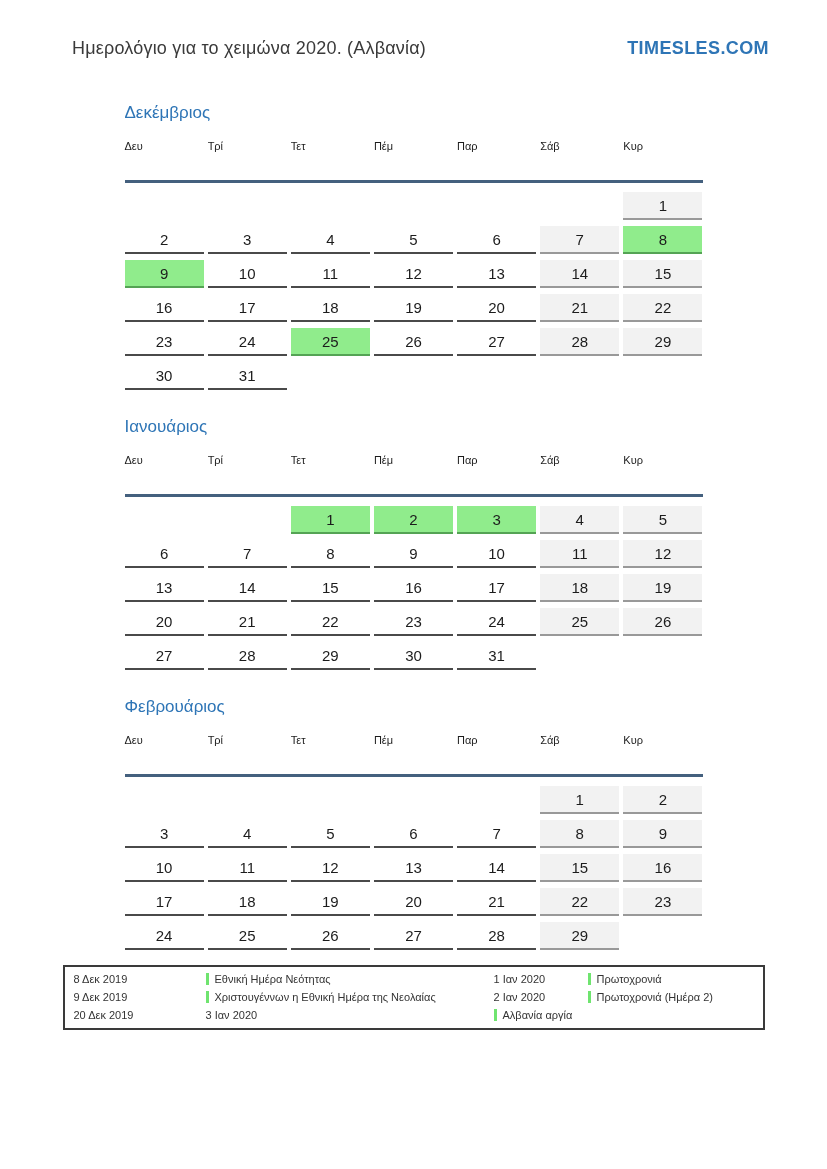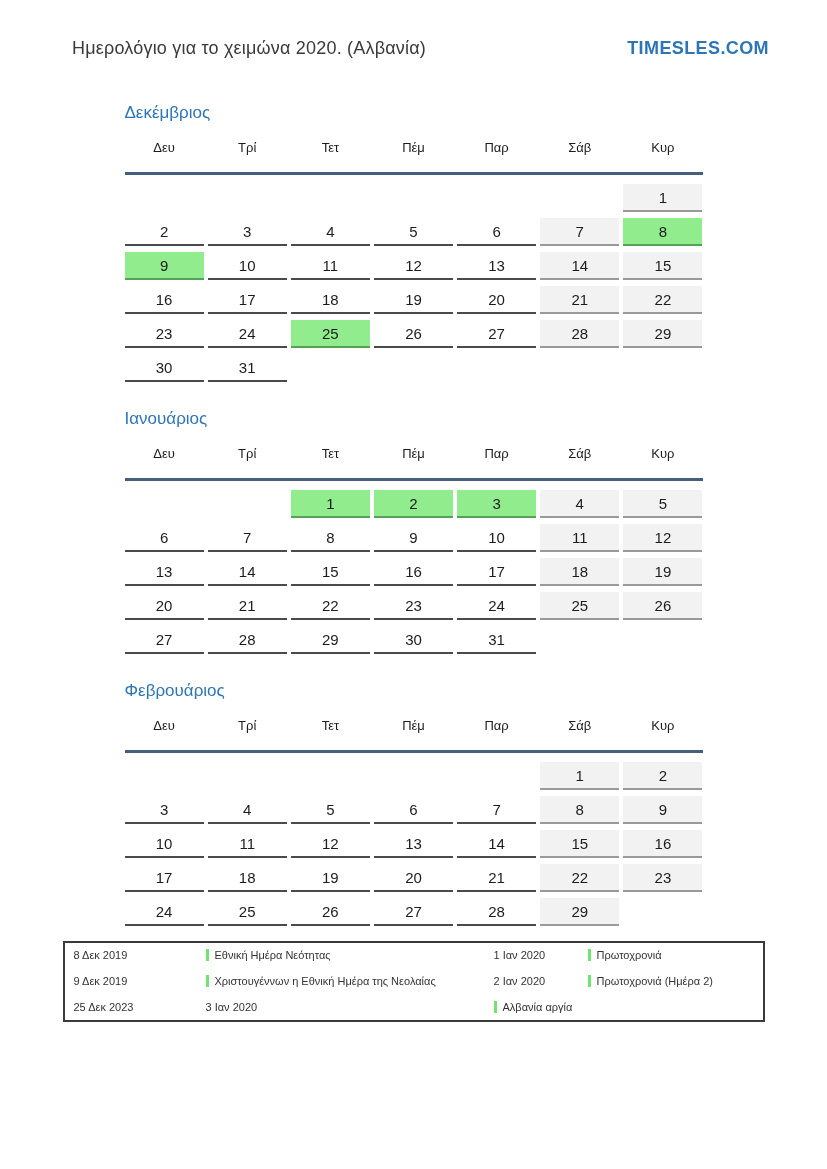--- a/index.html
+++ b/index.html
@@ -61,24 +61,23 @@
   .cal-week {
     display: flex;
     gap: 4px;
     margin-bottom: 6px;
   }
   .cal-header {
     margin-bottom: 0;
   }
   .day-name {
     flex: 1;
-    text-align: center;
-    font-size: 13px;
+    font-size: 11px;
     color: var(--text-dark);
-    padding-bottom: 17px;
+    padding-bottom: 28px;
   }
   .header-line {
     height: 3px;
     background: var(--header-line);
     margin-bottom: 9px;
   }
   .cell {
     flex: 1;
     height: 28px;
     line-height: 27px;
@@ -97,21 +96,21 @@
     border-bottom-color: var(--holiday-border);
   }
   .cell.empty { border-bottom-color: transparent; }
   .legend {
     width: 702px;
     margin: 15px auto 0;
     border: 2px solid #3a3a3a;
     padding: 5px 9px 6px;
     display: grid;
     grid-template-columns: 132px 288px 94px 1fr;
-    row-gap: 12px;
+    row-gap: 4px;
     font-size: 11px;
     color: #333333;
     line-height: 14px;
   }
   .legend-date { white-space: nowrap; }
   .legend-label {
     display: flex;
     align-items: center;
     gap: 6px;
     white-space: nowrap;
@@ -332,19 +331,19 @@
     <div class="legend-date">9 Δεκ 2019</div>
     <div class="legend-label">
       <span class="legend-marker"></span>
       <span>Χριστουγέννων η Εθνική Ημέρα της Νεολαίας</span>
     </div>
     <div class="legend-date">2 Ιαν 2020</div>
     <div class="legend-label">
       <span class="legend-marker"></span>
       <span>Πρωτοχρονιά (Ημέρα 2)</span>
     </div>
-    <div class="legend-date">25 Δεκ 2023</div>
+    <div class="legend-date">20 Δεκ 2019</div>
     <div class="legend-date">3 Ιαν 2020</div>
     <div class="legend-label">
       <span class="legend-marker"></span>
       <span>Αλβανία αργία</span>
     </div>
   </div>
 
 </body></html>

